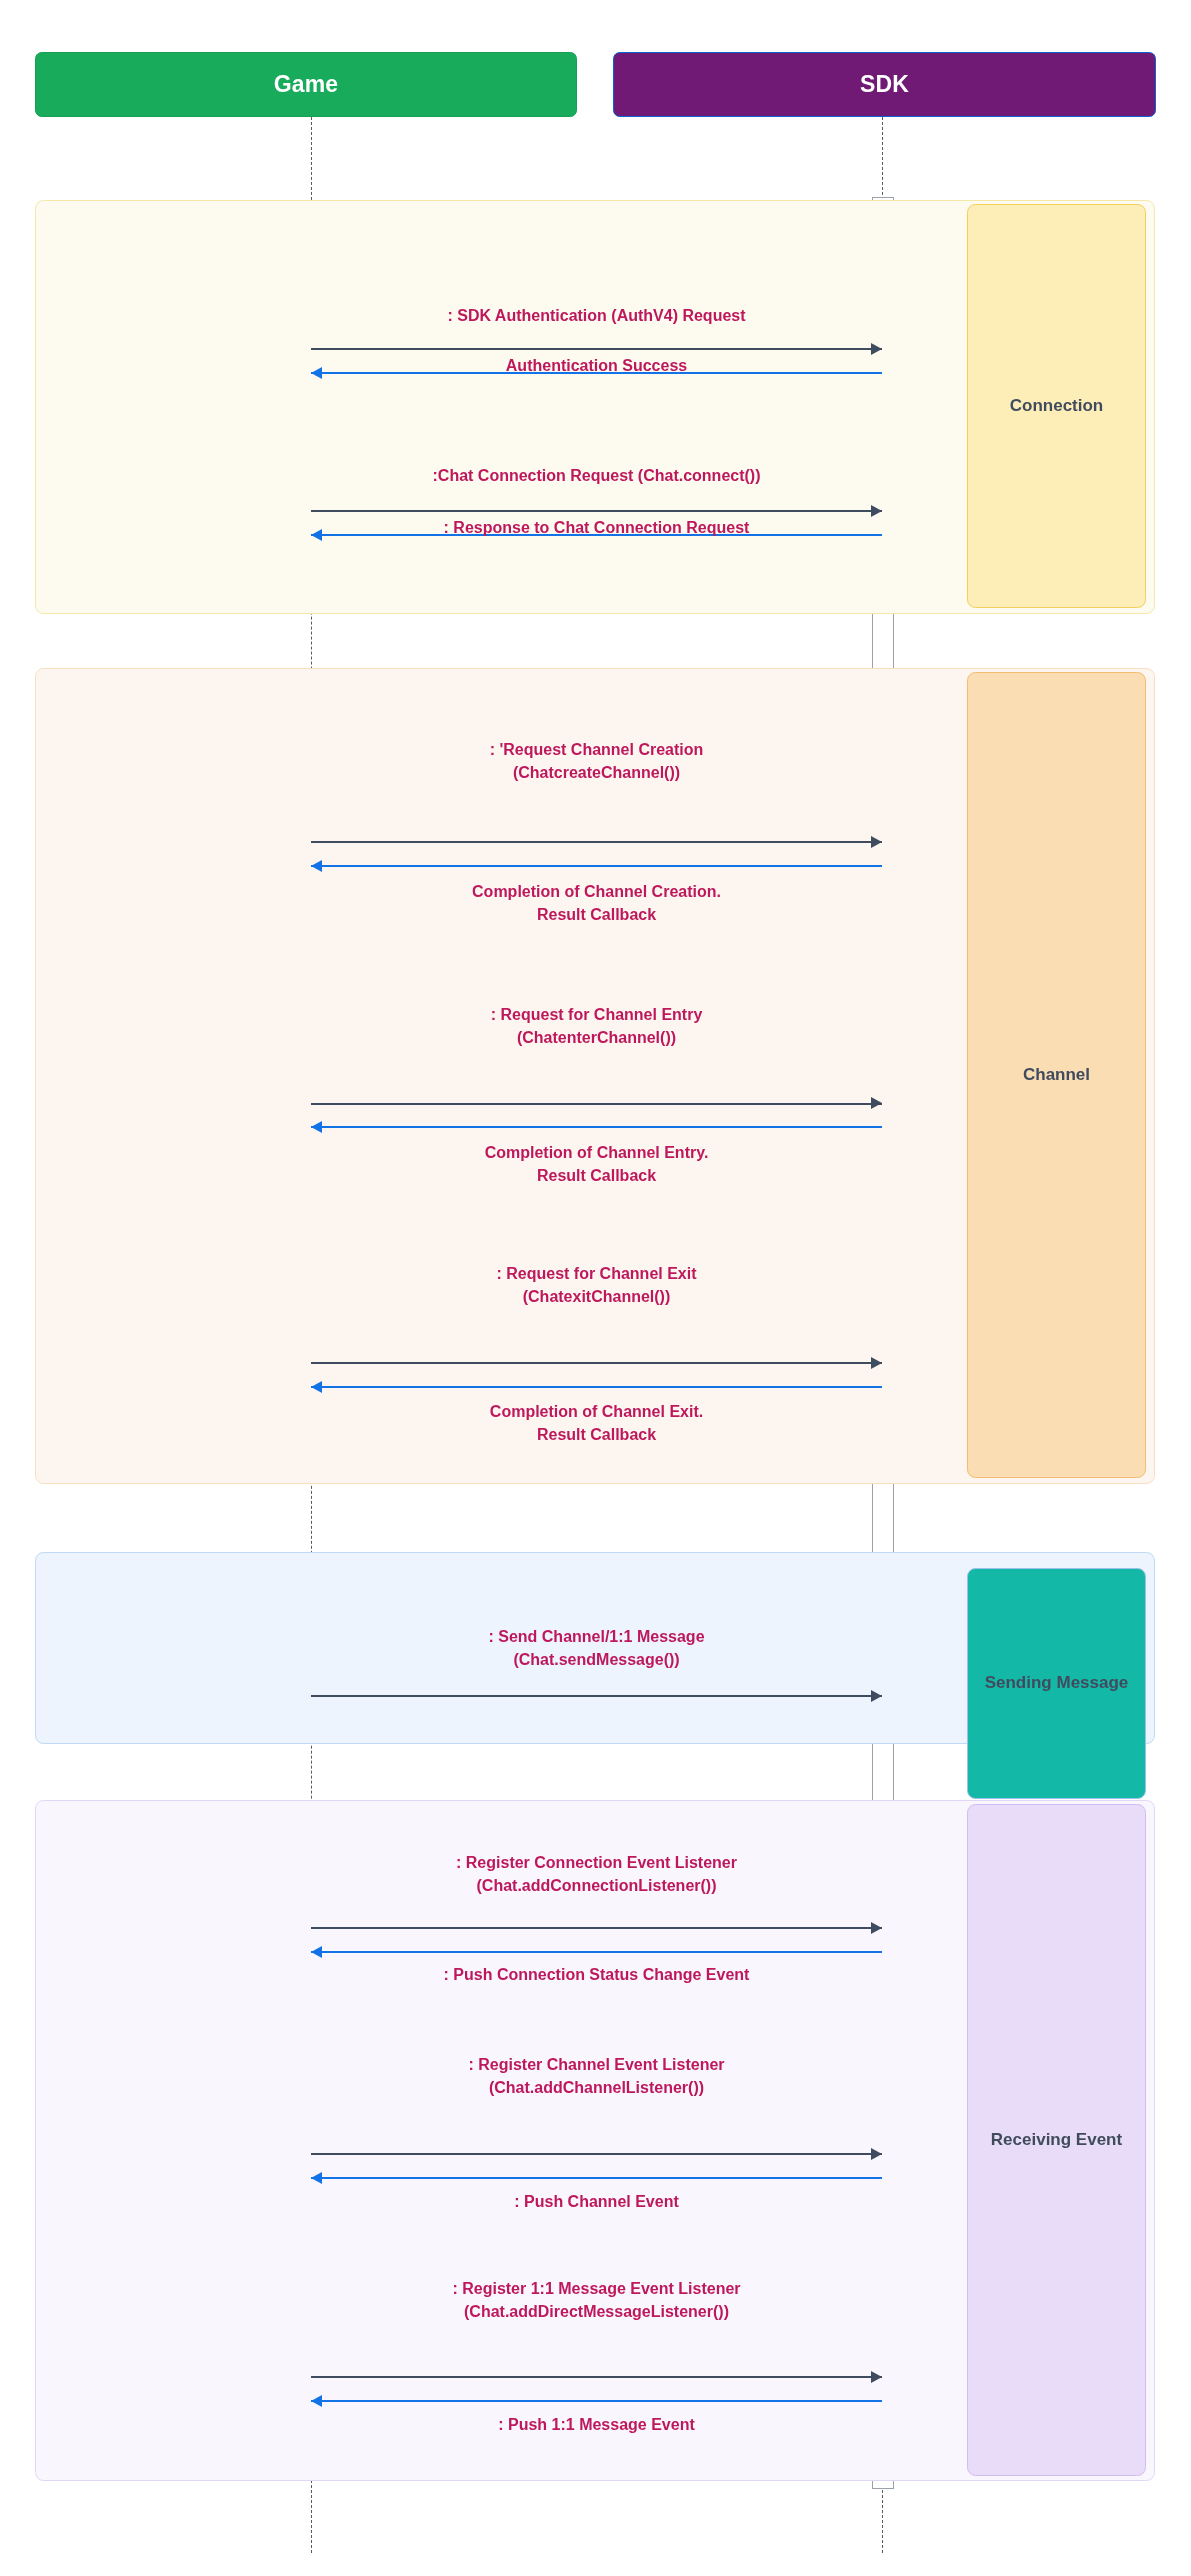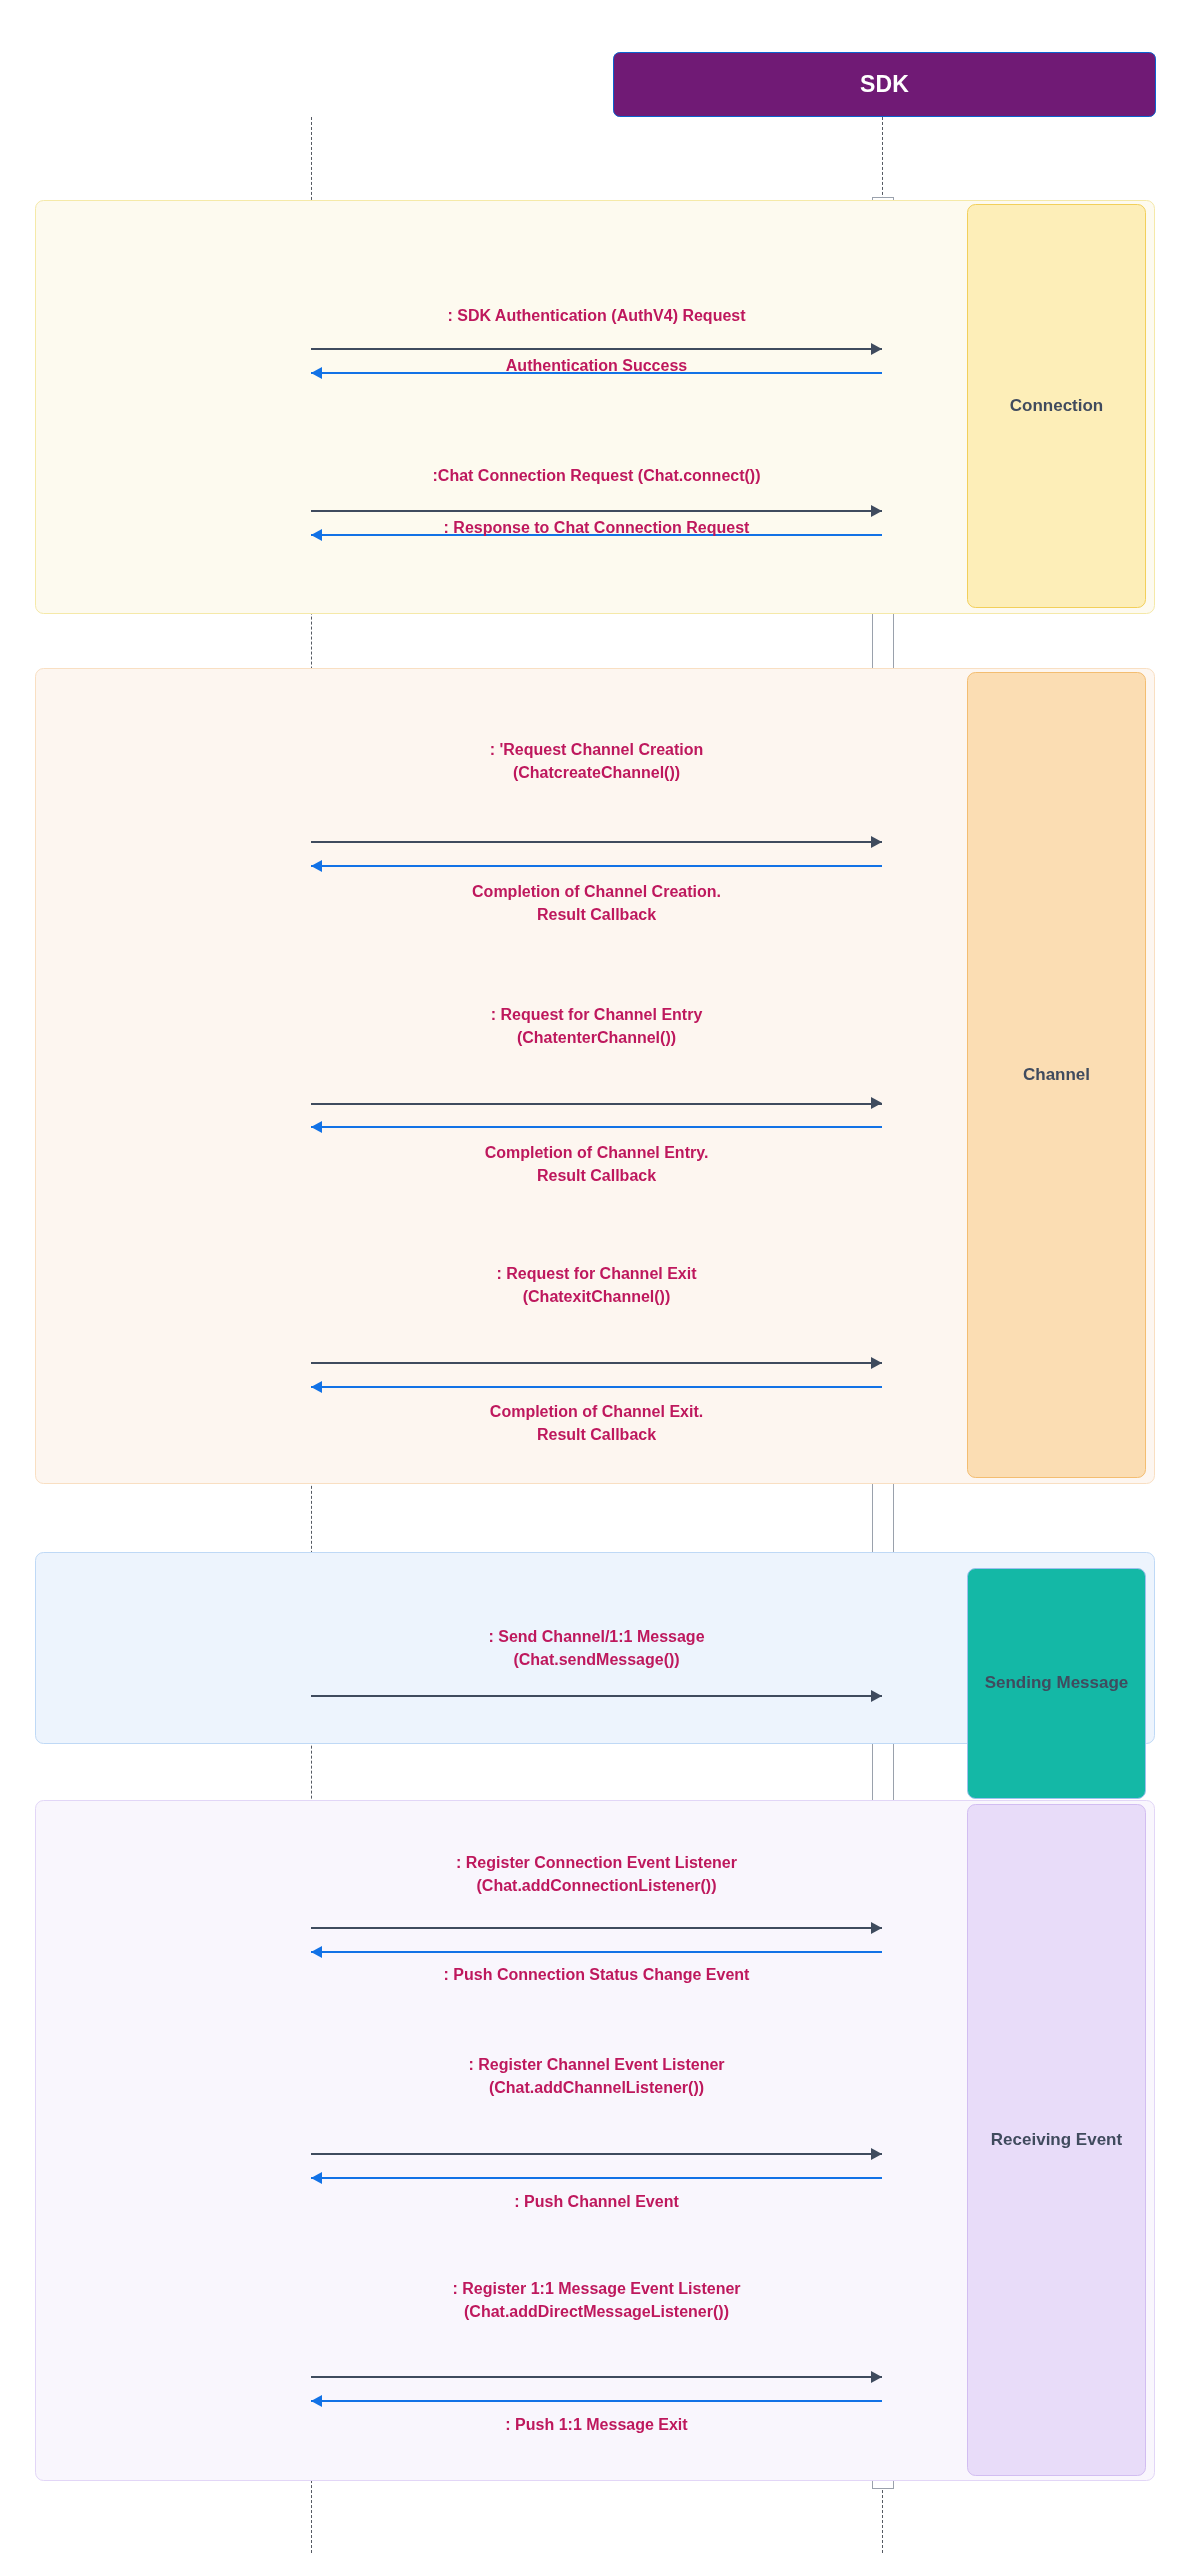--- a/index.html
+++ b/index.html
@@ -138,20 +138,21 @@
     white-space: pre-line;
   }
   .msg-label.req  { color: #be185d; }
   .msg-label.resp { color: #be185d; }
 </style>
 </head>
 <body>
 
 <div id="stage">
 
+  <div id="actor-game" class="actor-box">Game</div>
   <div id="actor-sdk" class="actor-box">SDK</div>
 
   <div id="lifeline-game" class="lifeline"></div>
   <div id="lifeline-sdk" class="lifeline"></div>
 
   <div id="activation-sdk"></div>
 
   <div id="section-connection" class="section"></div>
   <div id="section-channel" class="section"></div>
   <div id="section-sending" class="section"></div>
@@ -218,17 +219,17 @@
 (Chat.addChannelListener())</div>
       <div class="msg-line resp" style="top: 2177px;"></div>
       <div class="arrowhead left" style="top: 2172px; left: 311px;"></div>
       <div class="msg-label resp" style="top: 2190px;">: Push Channel Event</div>
       <div class="msg-line req" style="top: 2376px;"></div>
       <div class="arrowhead right" style="top: 2371px; left: 871px;"></div>
       <div class="msg-label req" style="top: 2277px;">: Register 1:1 Message Event Listener
 (Chat.addDirectMessageListener())</div>
       <div class="msg-line resp" style="top: 2400px;"></div>
       <div class="arrowhead left" style="top: 2395px; left: 311px;"></div>
-      <div class="msg-label resp" style="top: 2413px;">: Push 1:1 Message Exit</div>
+      <div class="msg-label resp" style="top: 2413px;">: Push 1:1 Message Event</div>
     </div>
 
 </div>
 
 
 </body></html>

